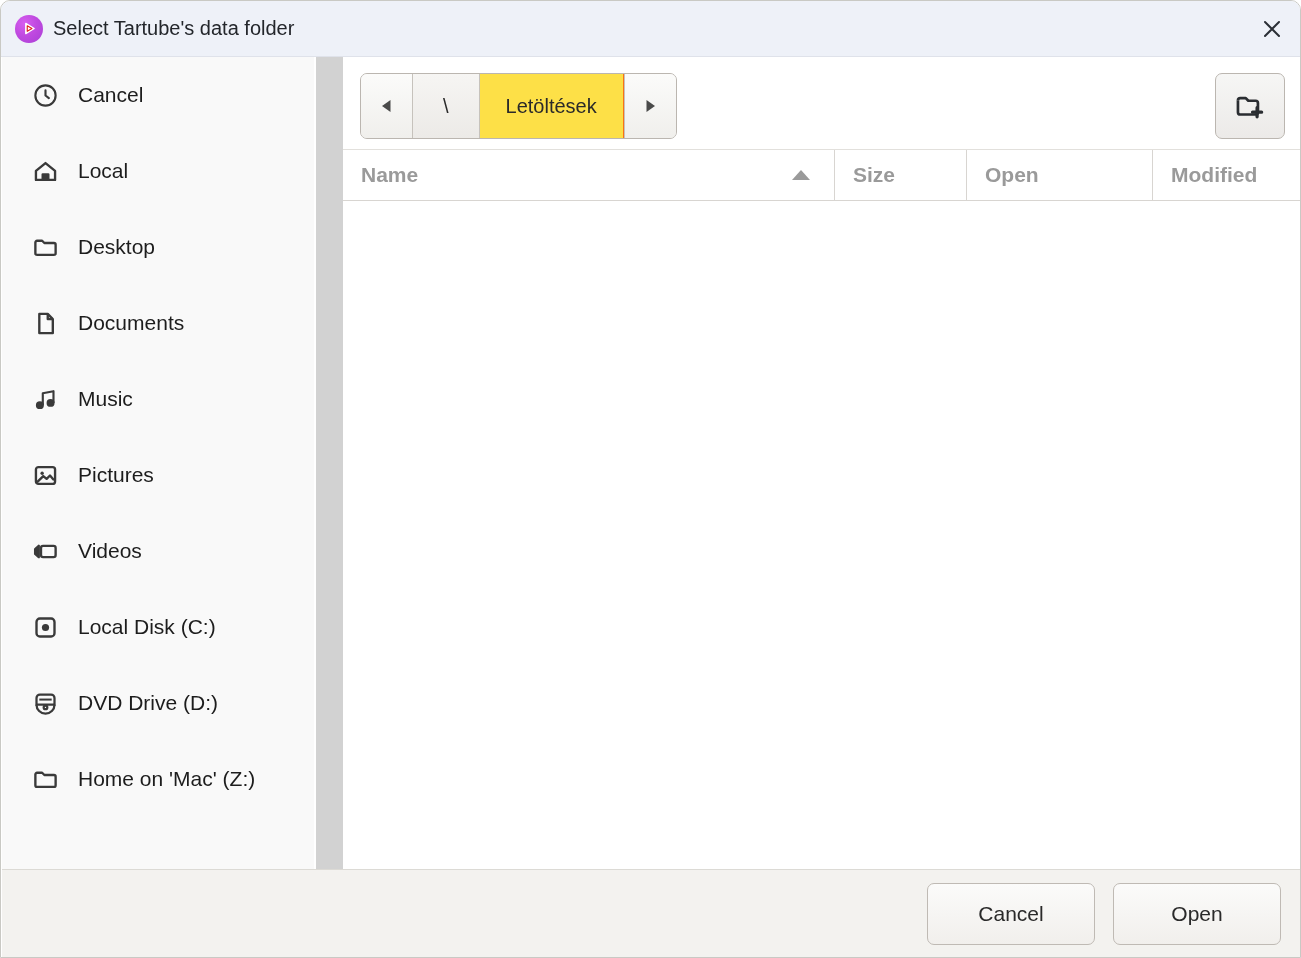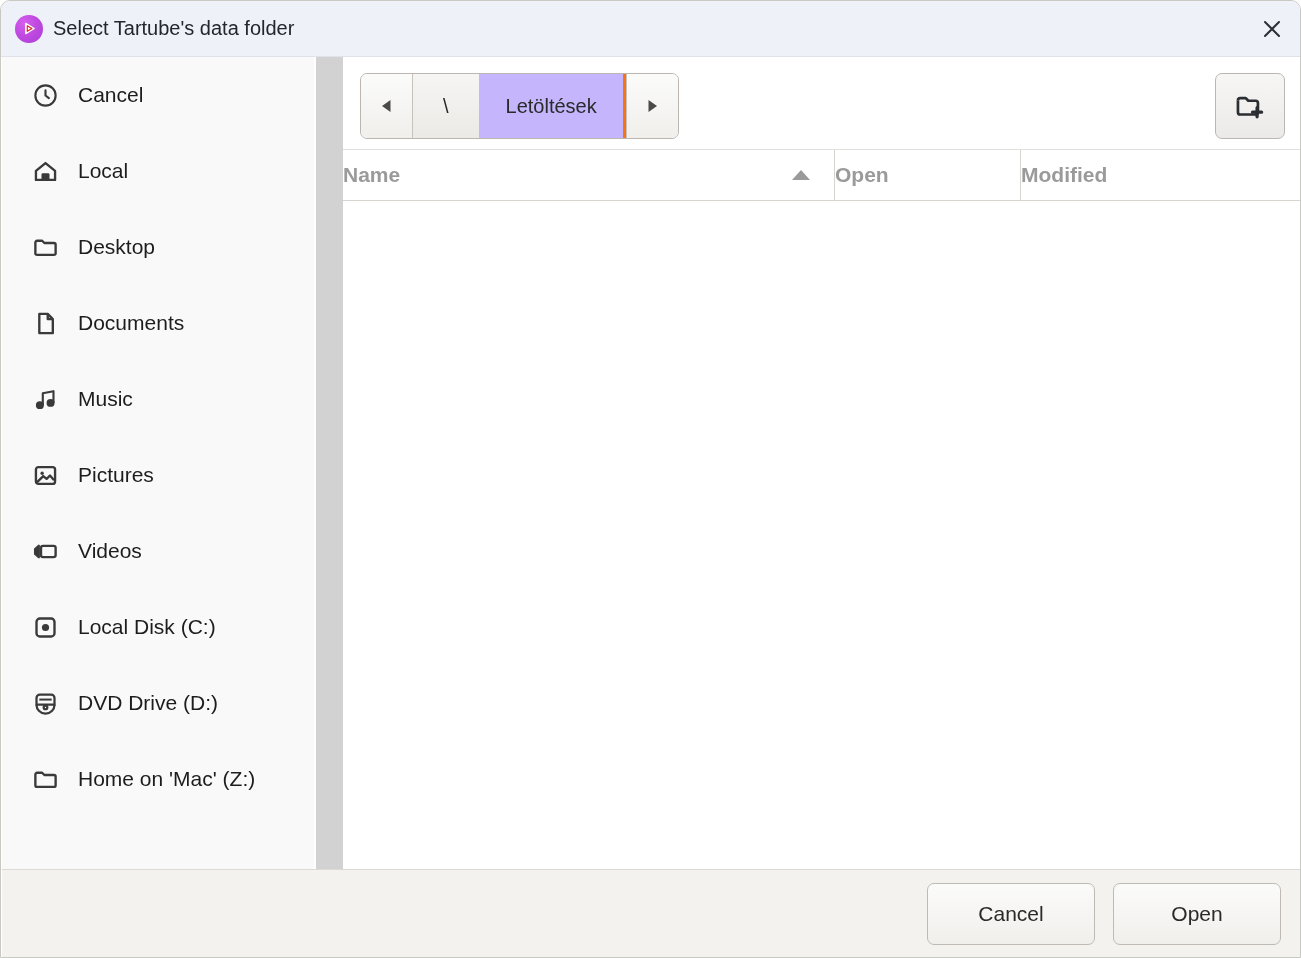--- a/index.html
+++ b/index.html
@@ -136,22 +136,22 @@
     padding: 0 26px;
     font-size: 20px;
     color: #2a2a2a;
     white-space: nowrap;
   }
   .path-crumb.sep {
     background: linear-gradient(#f6f5f3, #eceae7);
     padding: 0 30px;
   }
   .path-crumb.active {
-    background: #c4b5fd;
-    border-right: 3px solid #f97316;
+    background: #fde047;
+    border-right: 1px solid #f97316;
   }
 
   #newfolder-button {
     position: absolute;
     right: 16px; top: 16px;
     width: 70px; height: 66px;
     background: linear-gradient(#f6f6f5, #eceae8);
     border: 1px solid #bbb6b0;
     border-radius: 7px;
     display: flex; align-items: center; justify-content: center;
@@ -163,20 +163,21 @@
   #col-headers {
     display: flex;
     height: 52px;
     background: #ffffff;
     border-top: 1px solid #e2e0dc;
     border-bottom: 1px solid #d8d5d1;
   }
   .col-head {
     display: flex;
     align-items: center;
+    padding-left: 18px;
     border-right: 1px solid #d8d5d1;
     font-size: 21px;
     font-weight: bold;
     color: #9a9a9a;
     cursor: pointer;
     position: relative;
     white-space: nowrap;
   }
   .col-head:last-child { border-right: none; }
   #col-name   { width: 492px; }
@@ -380,20 +381,23 @@
 
     <div id="col-headers">
       <div class="col-head" id="col-name">
         <span>Name</span>
         <span id="sort-indicator">
           <svg width="22" height="14" viewBox="0 0 22 14">
             <path d="M11 2 L20 12 L2 12 Z" fill="#9a9a9a"></path>
           </svg>
         </span>
       </div>
+      <div class="col-head" id="col-size">
+        <span>Size</span>
+      </div>
       <div class="col-head" id="col-type">
         <span>Open</span>
       </div>
       <div class="col-head" id="col-modified">
         <span>Modified</span>
       </div>
     </div>
 
     <div id="file-list"></div>
   </div>

